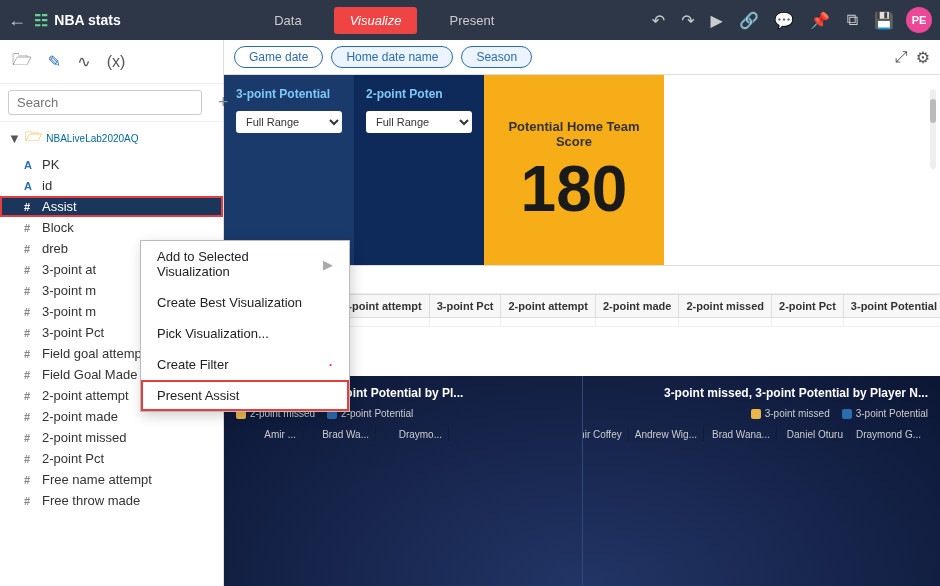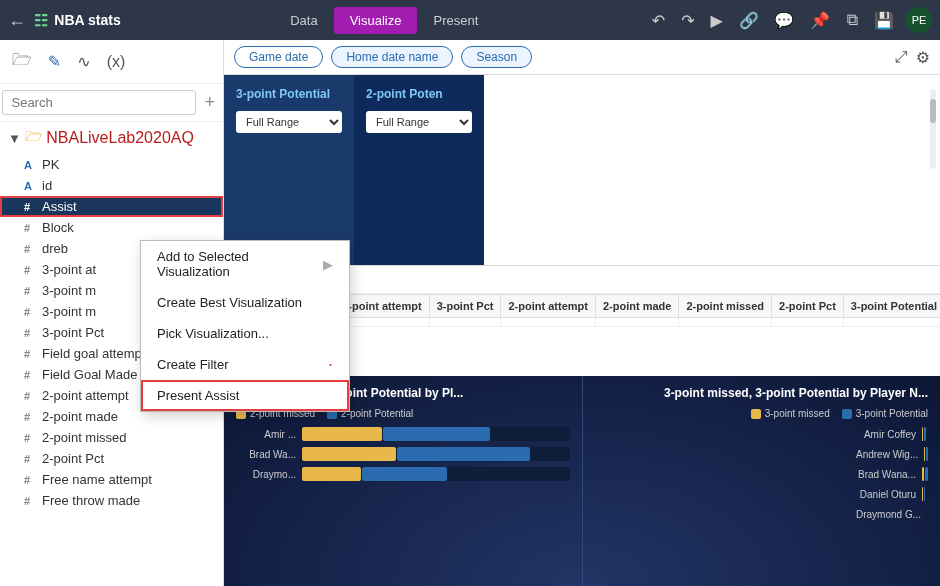--- a/index.html
+++ b/index.html
@@ -22,54 +22,55 @@
     .topbar-title {
       display: flex;
       align-items: center;
       gap: 6px;
       color: #fff;
       font-size: 14px;
       font-weight: 600;
     }
     .topbar-nav {
       display: flex;
-      gap: 0;
+      gap: 16px;
       margin: 0 auto;
     }
     .topbar-nav button {
       background: none;
       border: none;
       color: #ccc;
       font-size: 13px;
       padding: 6px 16px;
       cursor: pointer;
       border-radius: 3px;
     }
     .topbar-nav button.active {
-      background: #a21caf;
+      background: #ef4444;
       color: #fff;
+      font-style: italic;
     }
     .topbar-actions {
       display: flex;
       align-items: center;
       gap: 8px;
     }
     .topbar-actions button {
       background: none;
       border: none;
       color: #ccc;
       font-size: 16px;
       cursor: pointer;
       padding: 2px 4px;
     }
     .avatar {
-      background: #14532d;
+      background: #ec4899;
       color: #fff;
       font-size: 11px;
-      font-weight: normal;
+      font-weight: bold;
       border-radius: 50%;
       width: 26px;
       height: 26px;
       display: flex;
       align-items: center;
       justify-content: center;
     }
 
     
     .main {
@@ -103,22 +104,21 @@
       padding: 2px 4px;
     }
     .sidebar-toolbar button.active {
       color: #2b6cb0;
     }
     .search-row {
       padding: 6px 8px;
       border-bottom: 1px solid #eee;
       display: flex;
       align-items: center;
-      gap: 8px;
-      justify-content: flex-end;
+      gap: 16px;
     }
     .search-input {
       flex: 1;
       border: 1px solid #ccc;
       border-radius: 3px;
       padding: 4px 8px;
       font-size: 13px;
       color: #555;
     }
     .search-add {
@@ -135,21 +135,21 @@
     .tree-root {
       display: flex;
       align-items: center;
       padding: 4px 8px;
       font-size: 13px;
       cursor: pointer;
       gap: 4px;
     }
     .tree-root .arrow { color: #555; }
     .tree-root .db-icon { color: #e8a000; font-size: 14px; }
-    .tree-root .label { font-size: 16px; color: #b91c1c; }
+    .tree-root .label { font-size: 10px; color: #0369a1; }
 
     .field-item {
       display: flex;
       align-items: center;
       padding: 3px 8px 3px 24px;
       font-size: 13px;
       cursor: pointer;
       gap: 4px;
       color: #333;
     }
@@ -437,21 +437,21 @@
       font-size: 10px;
       color: #ccc;
     }
     .legend-dot {
       width: 10px;
       height: 10px;
       border-radius: 2px;
     }
     .chart-rows {
       display: flex;
-      flex-direction: column;
+      flex-direction: row;
       gap: 6px;
     }
     .chart-row {
       display: flex;
       align-items: center;
       gap: 6px;
     }
     .chart-row-label {
       font-size: 10px;
       color: #ccc;
@@ -651,20 +651,24 @@
             </select>
           </div>
 
           <div class="panel-blue2">
             <div class="panel-title">2-point Poten</div>
             <select class="dropdown">
               <option>Full Range</option>
             </select>
           </div>
 
+          <div class="panel-yellow">
+            <div class="panel-title">Potential Home Team Score</div>
+            <div class="big-number">180</div>
+          </div>
 
           <div class="panel-desc">
             <div class="scroll-bar" style="position:absolute;right:4px;top:14px;">
               <div class="scroll-thumb"></div>
             </div>
           </div>
         </div>
 
         <div class="game-stats-panel">
           <div class="game-stats-title">Game Stats</div>

